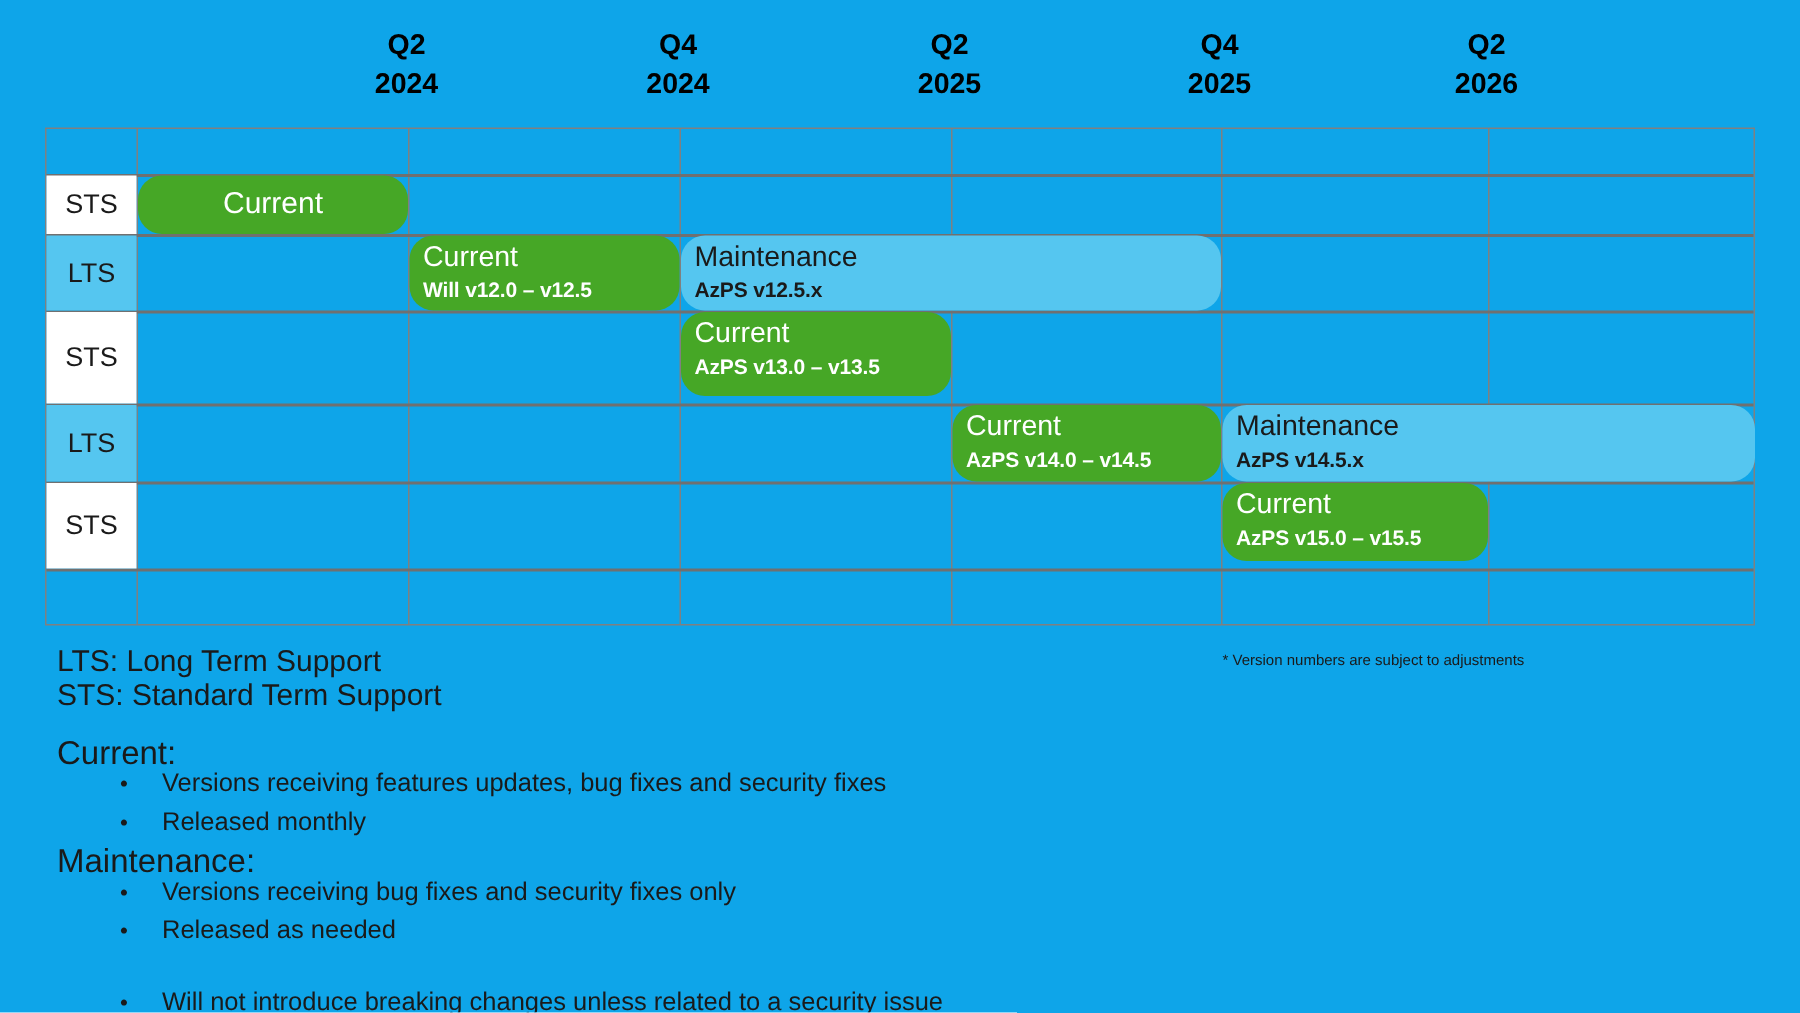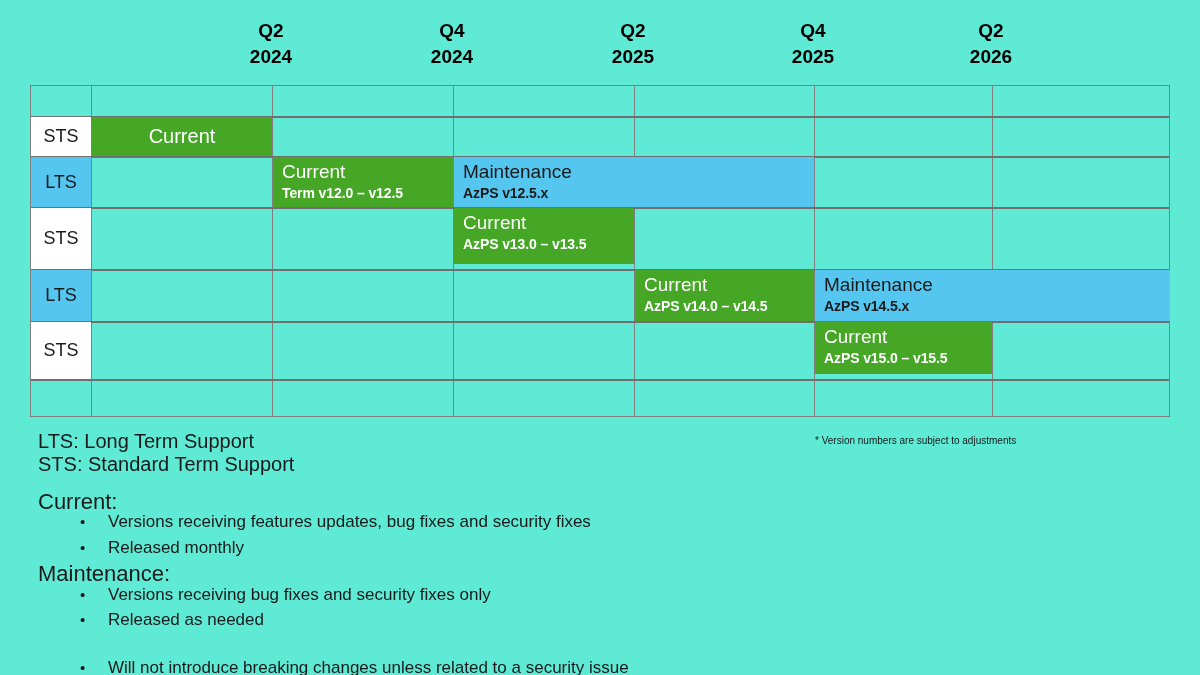--- a/index.html
+++ b/index.html
@@ -4,21 +4,21 @@
 <style>
   html, body {
     margin: 0;
     padding: 0;
     background: #ffffff;
   }
   #page {
     position: relative;
     width: 1200px;
     height: 675px;
-    background: #5eead4;
+    background: #0ea5e9;
     font-family: "Liberation Sans", sans-serif;
     color: #1a1a1a;
     overflow: hidden;
   }
 
   
   .col-header {
     position: absolute;
     width: 120px;
     text-align: center;
@@ -72,20 +72,21 @@
   .row-label.lts { background: #55c6f0; }
   .row-label.sts { background: #ffffff; text-align: right; }
 
   
   .bar {
     position: absolute;
     box-sizing: border-box;
     z-index: 4;
     padding: 4px 9px 0 9px;
     overflow: hidden;
+    border-radius: 16px;
   }
   .bar.green { background: #46a726; color: #ffffff; }
   .bar.blue  { background: #55c6f0; color: #1a1a1a; }
   .bar .bar-title {
     display: block;
     font-size: 19px;
     line-height: 1.15;
     white-space: nowrap;
   }
   .bar .bar-sub {
@@ -194,21 +195,21 @@
     <div class="row-label sts" style="top:236px; height:57px;">
       <span>STS</span>
     </div>
 
     <div class="bar green centered" style="left:61px; top:31px; width:180px; height:39px;">
       <span class="bar-title">Current</span>
     </div>
 
     <div class="bar green" style="left:242px; top:71px; width:180px; height:50px;">
       <span class="bar-title">Current</span>
-      <span class="bar-sub">Term v12.0 – v12.5</span>
+      <span class="bar-sub">Will v12.0 – v12.5</span>
     </div>
 
     <div class="bar blue" style="left:423px; top:71px; width:360px; height:50px;">
       <span class="bar-title">Maintenance</span>
       <span class="bar-sub">AzPS v12.5.x</span>
     </div>
 
     <div class="bar green" style="left:423px; top:122px; width:180px; height:56px;">
       <span class="bar-title">Current</span>
       <span class="bar-sub">AzPS v13.0 – v13.5</span>

